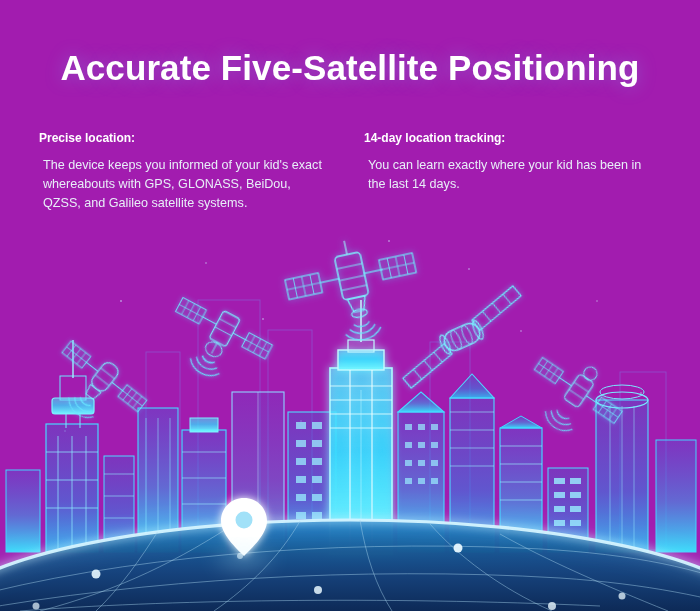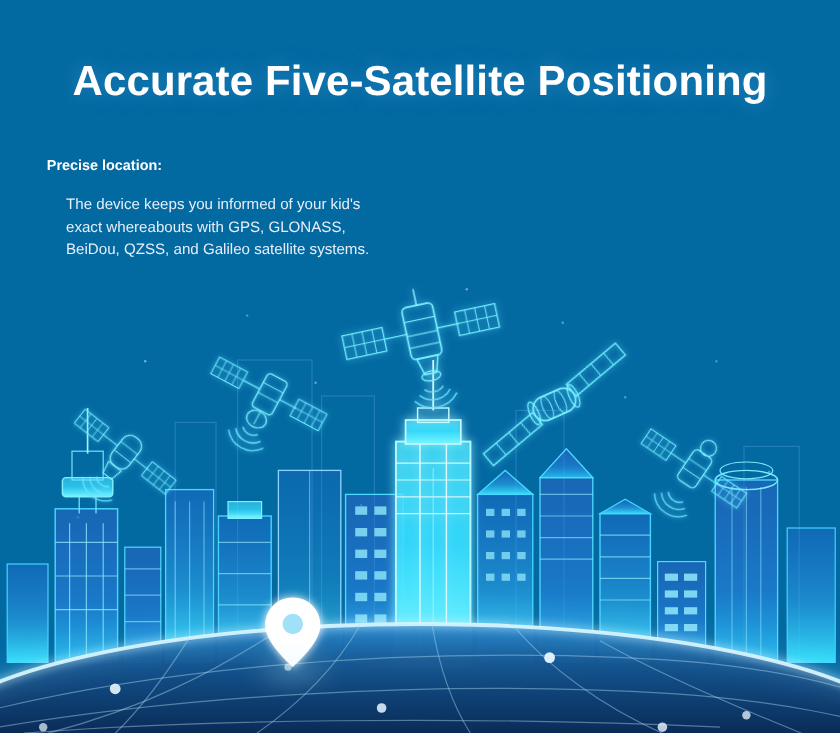--- a/index.html
+++ b/index.html
@@ -6,36 +6,36 @@
   body{
     width:700px;height:611px;overflow:hidden;
     font-family:"Liberation Sans","DejaVu Sans",sans-serif;
     background:#0b1226;
   }
   #stage{position:relative;width:700px;height:611px;overflow:hidden;
     background:
       radial-gradient(ellipse 900px 380px at 50% 118%, #1b61a8 0%, rgba(18,70,124,0.75) 28%, rgba(12,38,78,0.35) 55%, rgba(11,18,38,0) 75%),
       radial-gradient(ellipse 620px 300px at 50% 88%, rgba(34,126,196,0.45) 0%, rgba(15,45,90,0.16) 55%, rgba(11,18,38,0) 78%),
       linear-gradient(180deg,#0b1020 0%, #0c142b 38%, #0d1c3d 62%, #0e2palette 0%, #0e2450 80%, #10305e 100%);
-    background-color:#0369a1;
+    background-color:#a21caf;
     text-decoration:underline;
   }
   
   .star{position:absolute;border-radius:50%;background:#cfe9ff;opacity:.55;}
   
   #title{
     position:absolute;left:0;top:48px;width:700px;text-align:center;
     font-size:35px;font-weight:bold;color:#ffffff;letter-spacing:.1px;
     text-shadow:0 0 18px rgba(120,190,255,.35);
   }
   .col{position:absolute;}
   .col.left{left:39px;top:131px;width:290px;}
   .col.right{left:364px;top:131px;width:300px;}
   .sub{font-size:12px;font-weight:bold;color:#ffffff;margin:0 0 11px 0;}
-  .para{font-size:12.6px;line-height:19px;color:#e8eef8;margin:16px;font-weight:500;}
+  .para{font-size:12.6px;line-height:19px;color:#e8eef8;margin:4px;font-weight:500;}
   
   #art{position:absolute;left:0;top:0;width:700px;height:611px;}
   svg.layer{position:absolute;left:0;top:0;width:700px;height:611px;display:block;}
   
   .sat{filter:drop-shadow(0 0 3px rgba(90,215,255,.9));}
 </style>
 </head>
 <body>
 
 <div id="stage">
@@ -404,14 +404,18 @@
     </svg>
   </div>
 
   <div id="title">Accurate Five-Satellite Positioning</div>
 
   <div class="col left">
     <p class="sub">Precise location:</p>
     <p class="para">The device keeps you informed of your kid's exact whereabouts with GPS, GLONASS, BeiDou, QZSS, and Galileo satellite systems.</p>
   </div>
 
+  <div class="col right">
+    <p class="sub">14-day location tracking:</p>
+    <p class="para">You can learn exactly where your kid has been in the last 14 days.</p>
+  </div>
 
 </div>
 
 </body></html>

